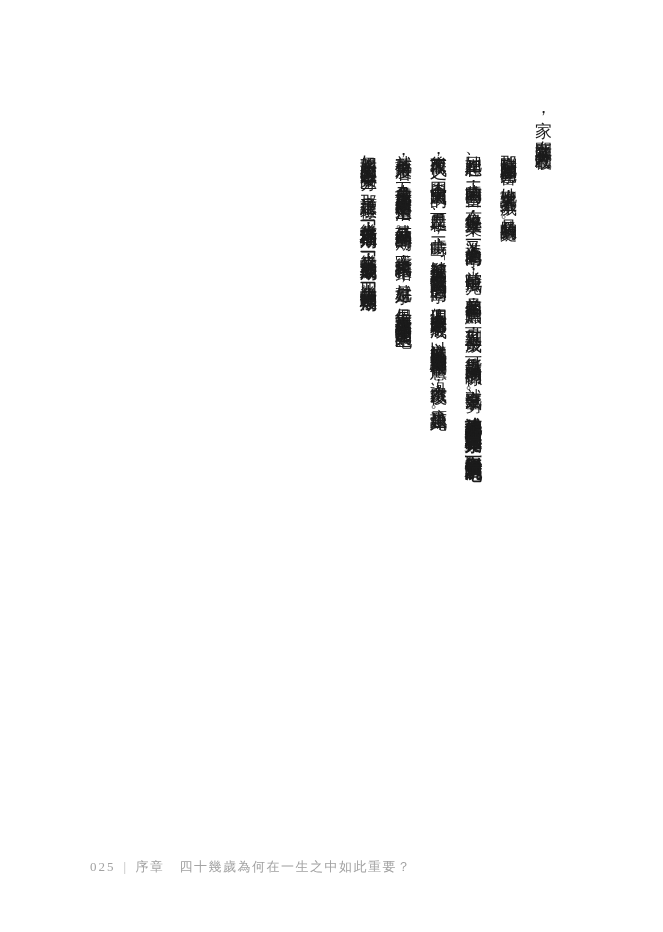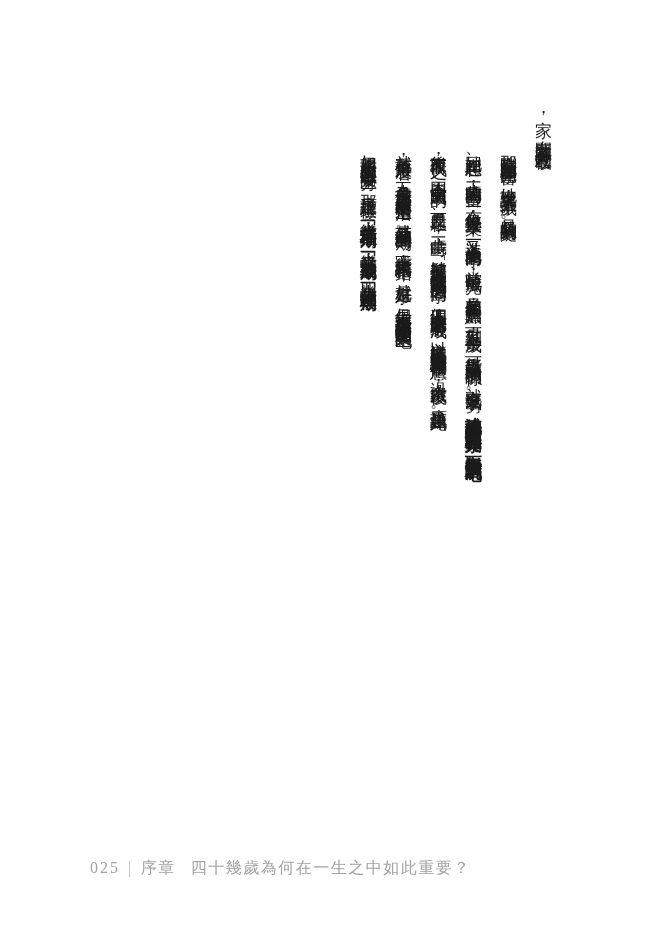--- a/index.html
+++ b/index.html
@@ -25,21 +25,21 @@
   }
   .text-area p {
     margin: 0; padding: 0;
   }
   .text-area p.indent { text-indent: 2em; }
   .text-area .bold { font-weight: bold; }
   .footer {
     position: absolute;
     left: 90px;
     top: 858px;
-    font-size: 16px;
+    font-size: 13px;
     color: #a2a2a2;
     letter-spacing: 1.5px;
     white-space: nowrap;
     font-family: "Liberation Serif", "DejaVu Serif", serif;
   }
   .footer .pagenum { letter-spacing: 2px; }
   .footer .sep { margin: 0 8px; color: #b8b8b8; font-weight: 300; }
   .footer .chapter { margin-right: 15px; }
 </style>
 </head>

